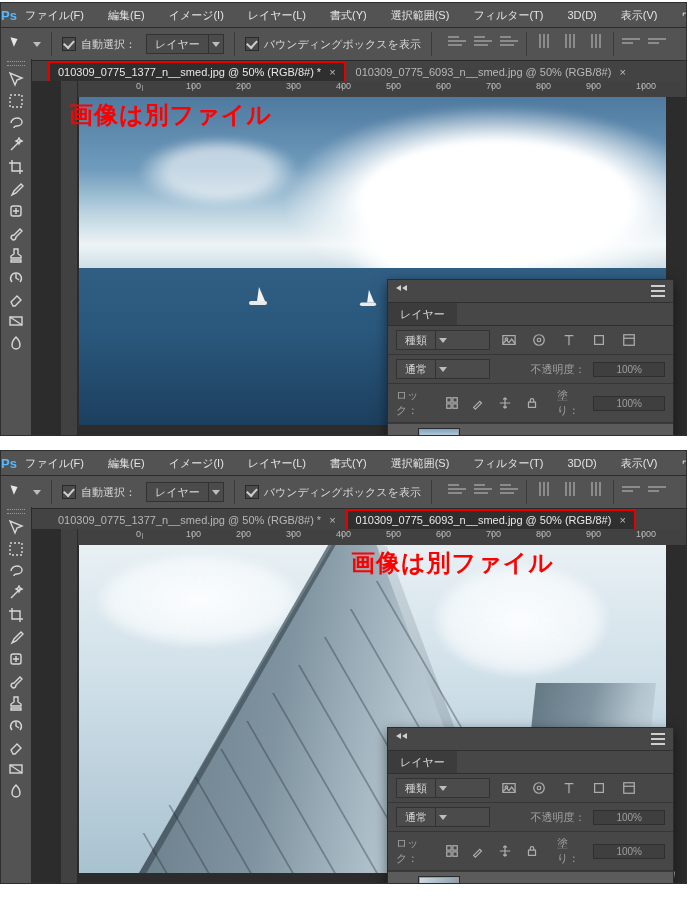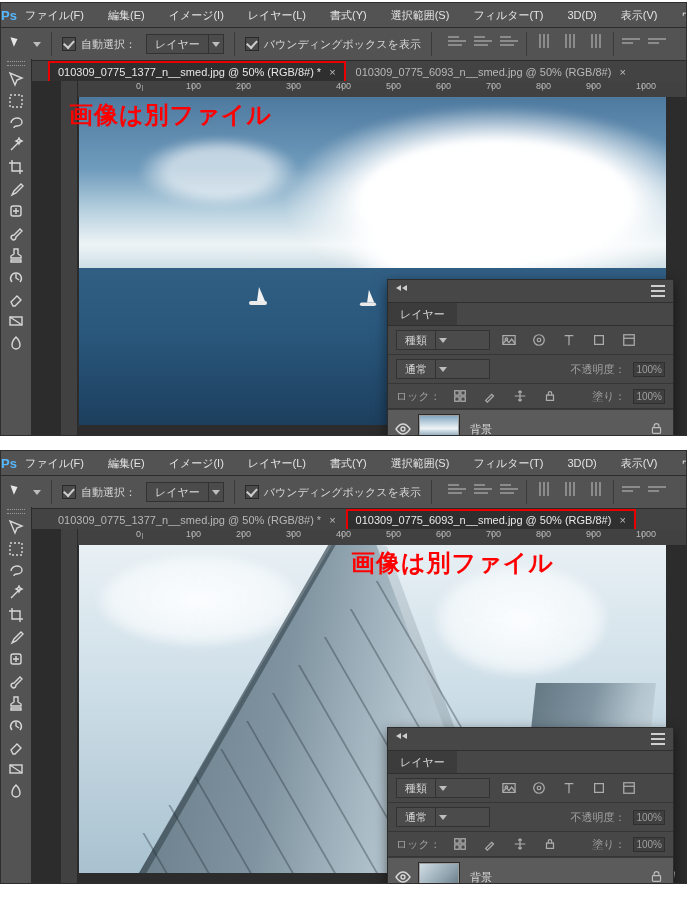--- a/index.html
+++ b/index.html
@@ -70,21 +70,21 @@
 .ptabs{height:22px;display:flex;align-items:center;border-bottom:1px solid #2f2f2f}
 .ptab{padding:0 12px;height:22px;line-height:22px;background:#3c3c3c}
 .prow{display:flex;align-items:center;gap:8px;padding:4px 8px;border-bottom:1px solid #363636}
 .prow .pdd{flex:0 0 92px}
 .prow .mini{width:22px;height:16px;display:flex;align-items:center;justify-content:center;opacity:.75}
 .prow .mini svg{width:14px;height:14px;stroke:#d0d0d0;fill:none;stroke-width:1.4}
 .layers .entry{display:flex;align-items:center;height:38px;background:#5b5b5b;border-top:1px solid #3a3a3a;border-bottom:1px solid #3a3a3a}
 .layers .eye{width:30px;display:flex;justify-content:center}
 .layers .thumb{width:40px;height:28px;margin-right:10px;border:1px solid #2a2a2a;box-shadow:inset 0 0 0 1px #9e9e9e}
 .layers .lock{margin-left:auto;margin-right:10px;opacity:.8}
-.layers .val{background:#3f3f3f;border:1px solid #2f2f2f;padding:1px 2px;color:#9f9f9f;font-size:10px}
+.layers .val{background:#3f3f3f;border:1px solid #2f2f2f;padding:1px 22px;color:#9f9f9f;font-size:10px}
 .dim{color:#9f9f9f}
 .collapse{width:12px;height:12px;position:relative}
 .collapse:before,.collapse:after{content:"";position:absolute;left:0;width:0;height:0;border-top:3px solid transparent;border-bottom:3px solid transparent;border-right:5px solid #cfcfcf}
 .collapse:after{left:6px}
 .pmenu{width:14px;height:12px;display:flex;flex-direction:column;justify-content:space-between}
 .pmenu span{height:2px;background:#cfcfcf}
 .watermark{position:absolute;right:10px;bottom:2px;color:#cfd6da;font-size:12px;font-style:italic;letter-spacing:.5px;opacity:.85}
 </style>
 </head>
 <body>

